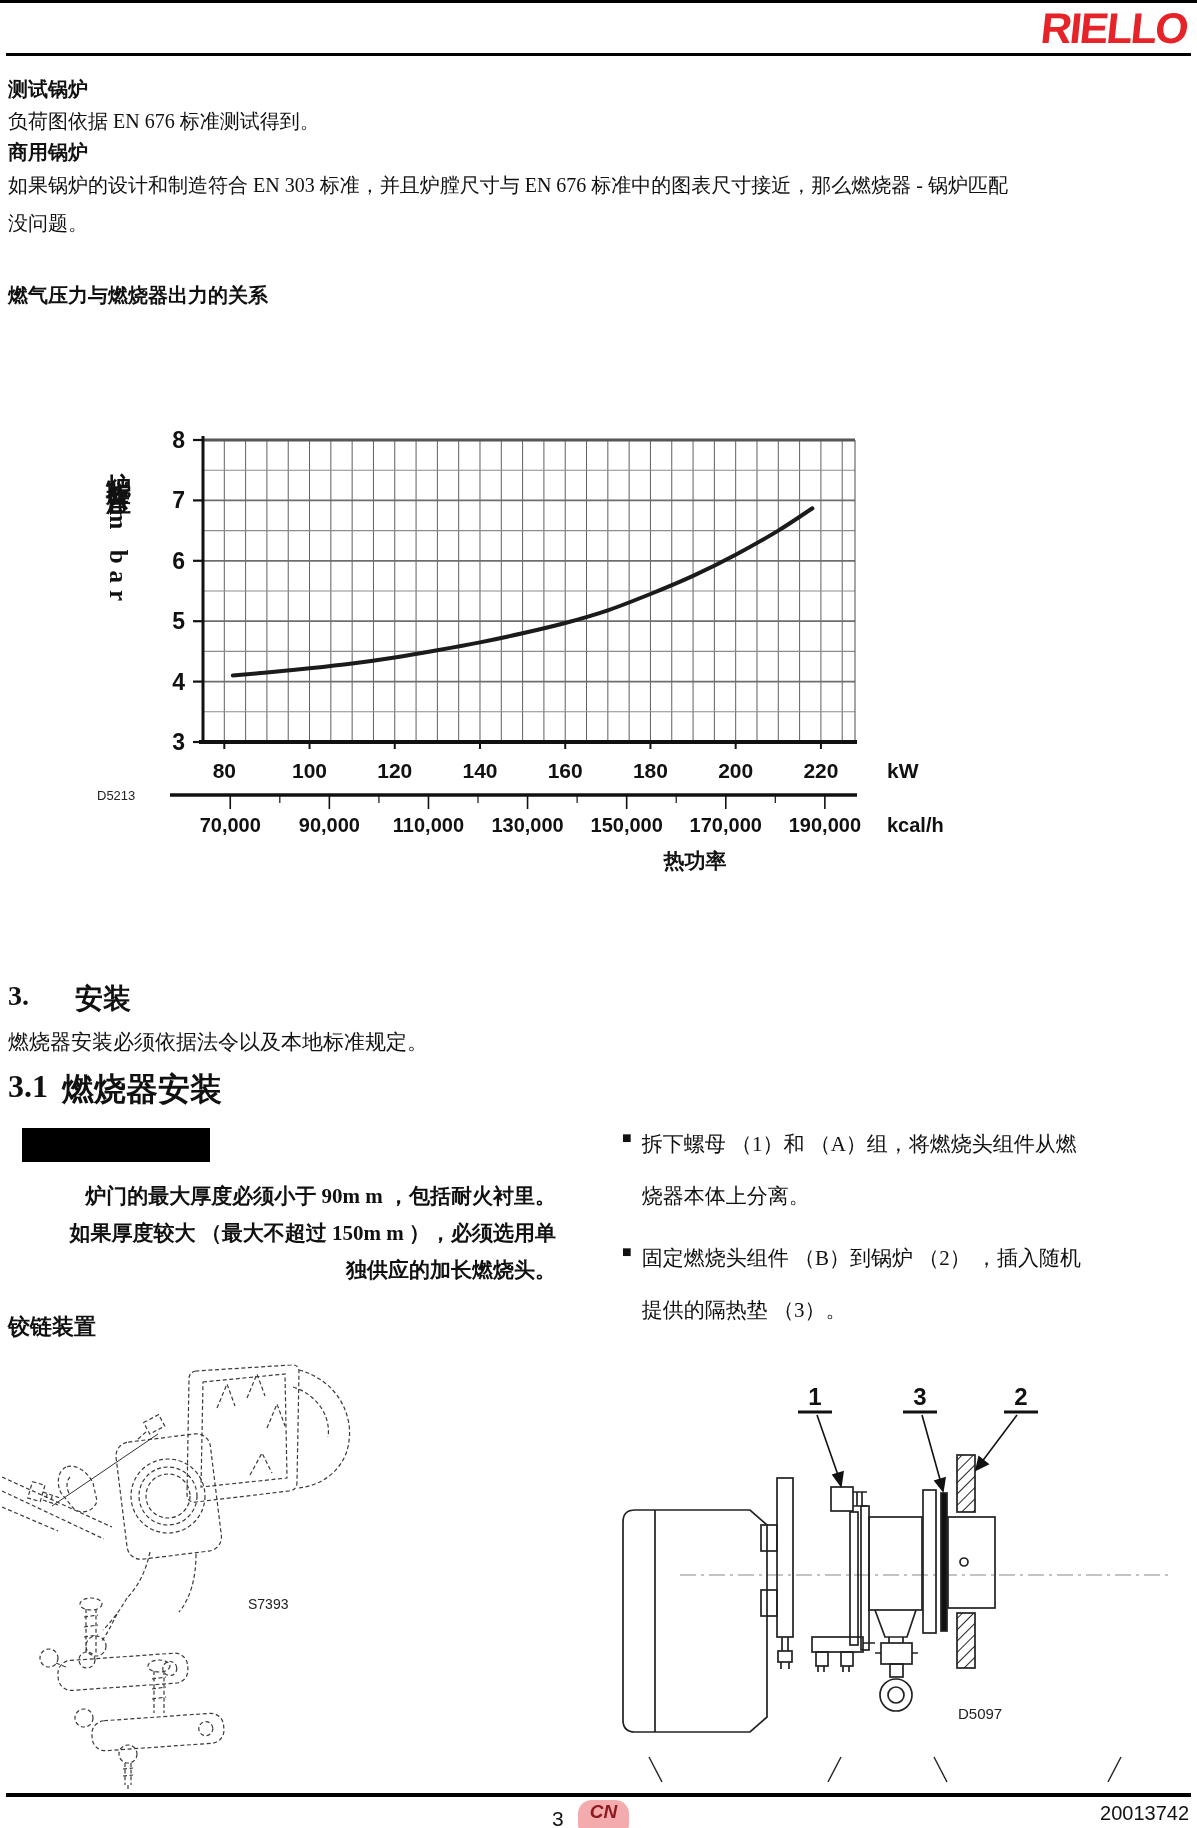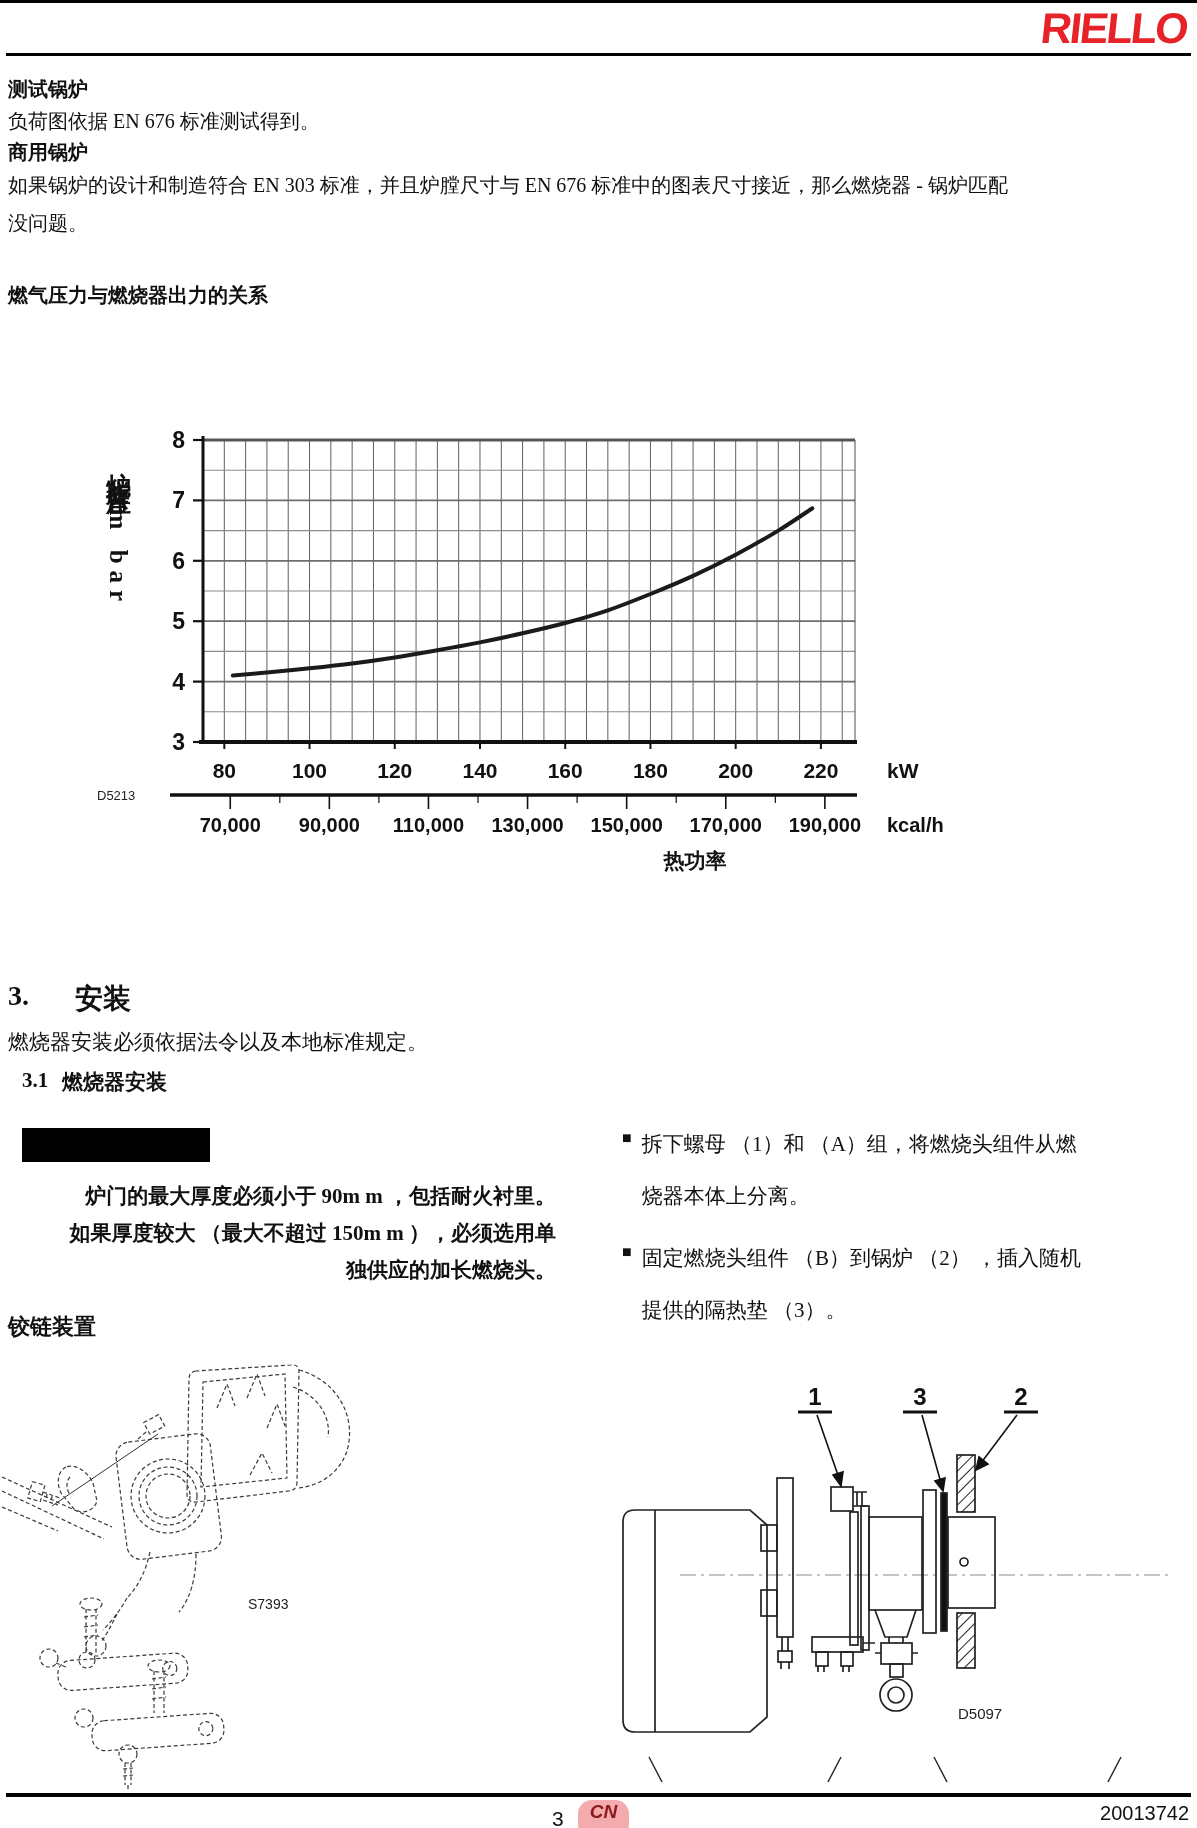--- a/index.html
+++ b/index.html
@@ -6,21 +6,21 @@
   .page{position:relative;width:1197px;height:1828px;background:#ffffff;margin:0 auto;
         font-family:"Liberation Serif","DejaVu Serif",serif;color:#111;overflow:hidden;}
   .abs{position:absolute;}
   .rule{background:#000;}
   .brand{font-family:"Liberation Sans","DejaVu Sans",sans-serif;font-weight:900;
          font-size:43px;letter-spacing:-2px;transform:skewX(-6deg);line-height:1;}
   .bold-head{font-size:20px;font-weight:bold;}
   .body-text{font-size:20px;line-height:38px;white-space:pre-line;}
   .h2{font-size:28px;font-weight:bold;display:flex;}
   .h2 .num{width:67px;}
-  .h3{font-size:21px;font-weight:bold;display:flex;text-align:center;}
+  .h3{font-size:32px;font-weight:bold;display:flex;}
   .h3 .num{width:54px;}
   .intro{font-size:21px;}
   .left-para{font-size:21px;font-weight:bold;line-height:37px;white-space:pre-line;text-align:right;}
   .bullet{display:flex;align-items:flex-start;}
   .bullet .marker{font-size:16px;line-height:40px;margin-right:10px;}
   .bullet .btext{font-size:21px;line-height:52px;white-space:pre-line;flex:1;}
   .bullet + .bullet{margin-top:10px;}
   .hinge-head{font-size:22px;font-weight:bold;}
   .ylabel{writing-mode:vertical-lr;text-orientation:mixed;font-weight:bold;
           font-size:25px;letter-spacing:7px;}

